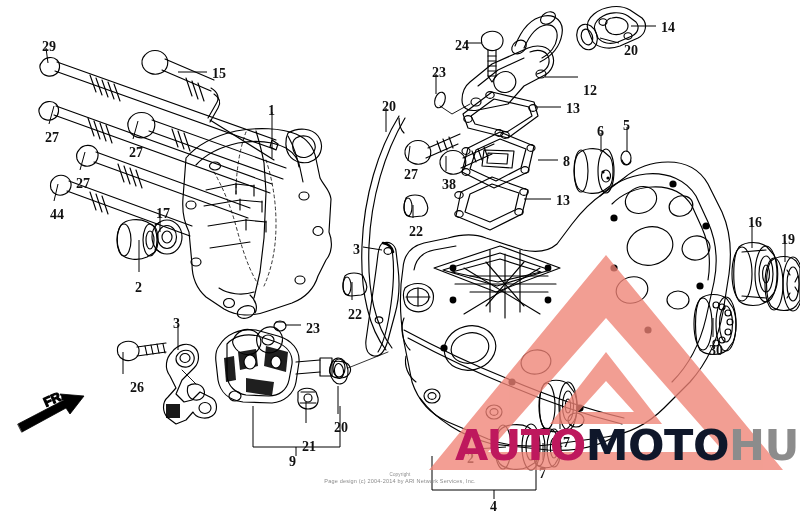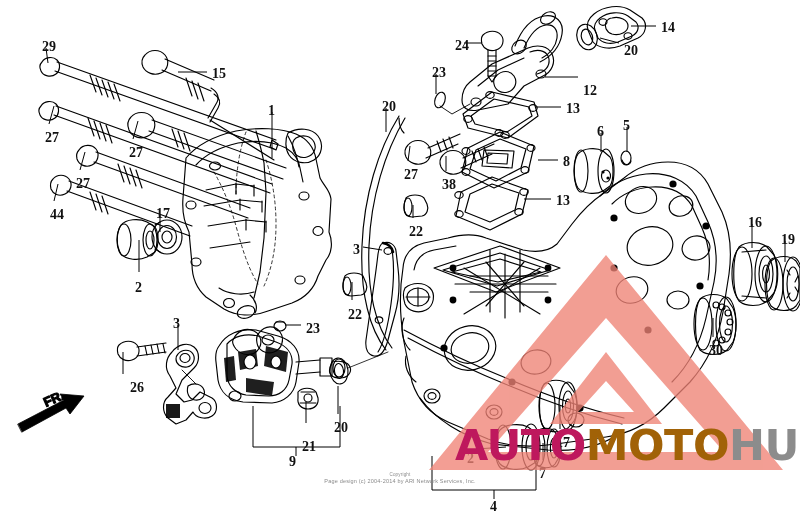--- a/index.html
+++ b/index.html
@@ -62,21 +62,21 @@
     top: 424px;
     font-family: "DejaVu Sans", "Liberation Sans", sans-serif;
     font-weight: 800;
     font-size: 43px;
     letter-spacing: -0.5px;
     line-height: 1;
     white-space: nowrap;
     user-select: none;
   }
   .wm-auto  { color: #be185d; }
-  .wm-moto  { color: #a16207; text-align: right; }
+  .wm-moto  { color: #0f172a; text-align: right; }
   .wm-hub   { color: #8c8c8c; }
 </style>
 </head>
 <body>
 
 <div id="stage">
 
   <div id="artboard">
     <svg width="800" height="517" viewBox="0 0 800 517" xmlns="http://www.w3.org/2000/svg">
       <g fill="none" stroke="#000" stroke-width="1.15" stroke-linejoin="round" stroke-linecap="round">

